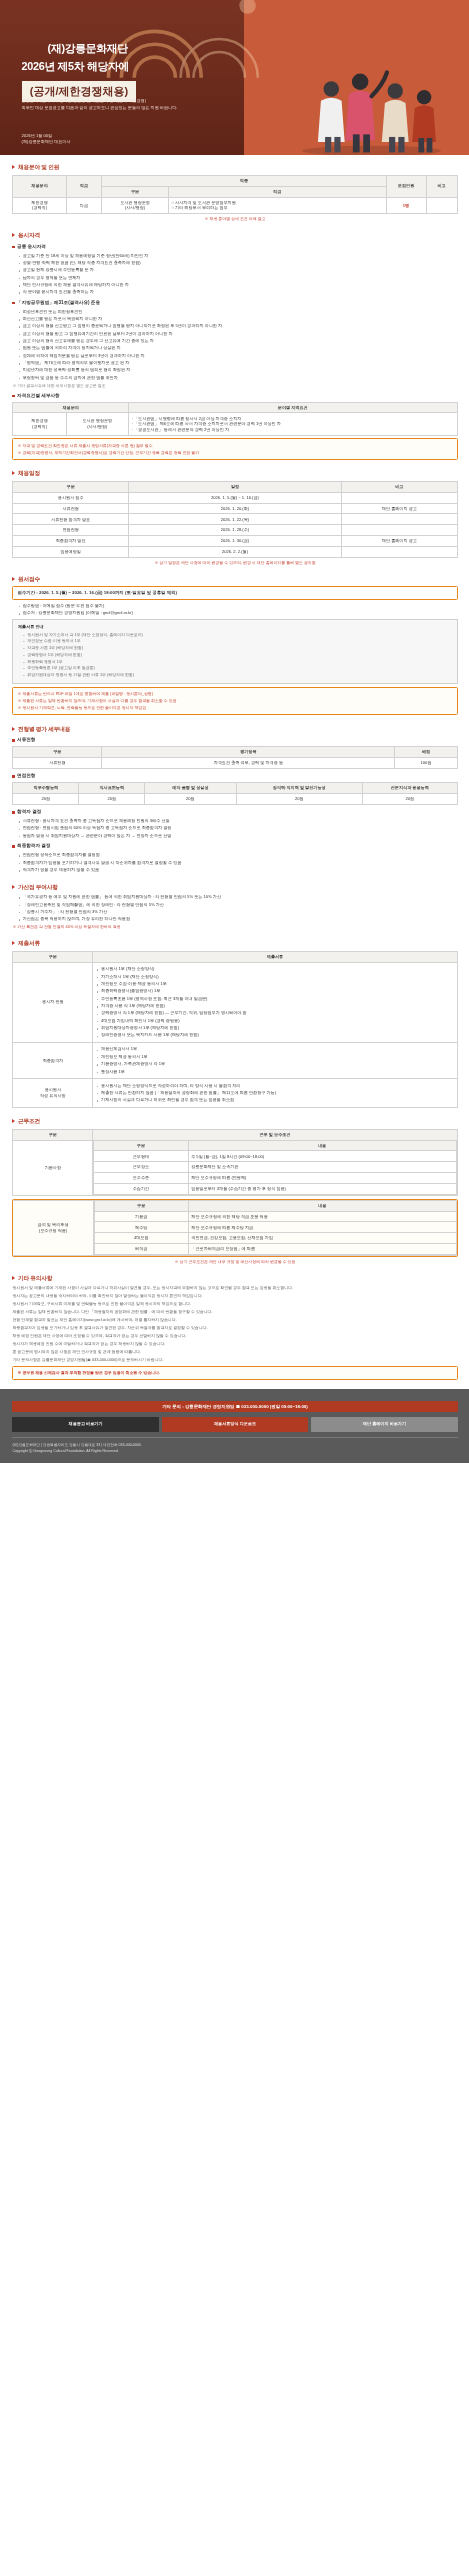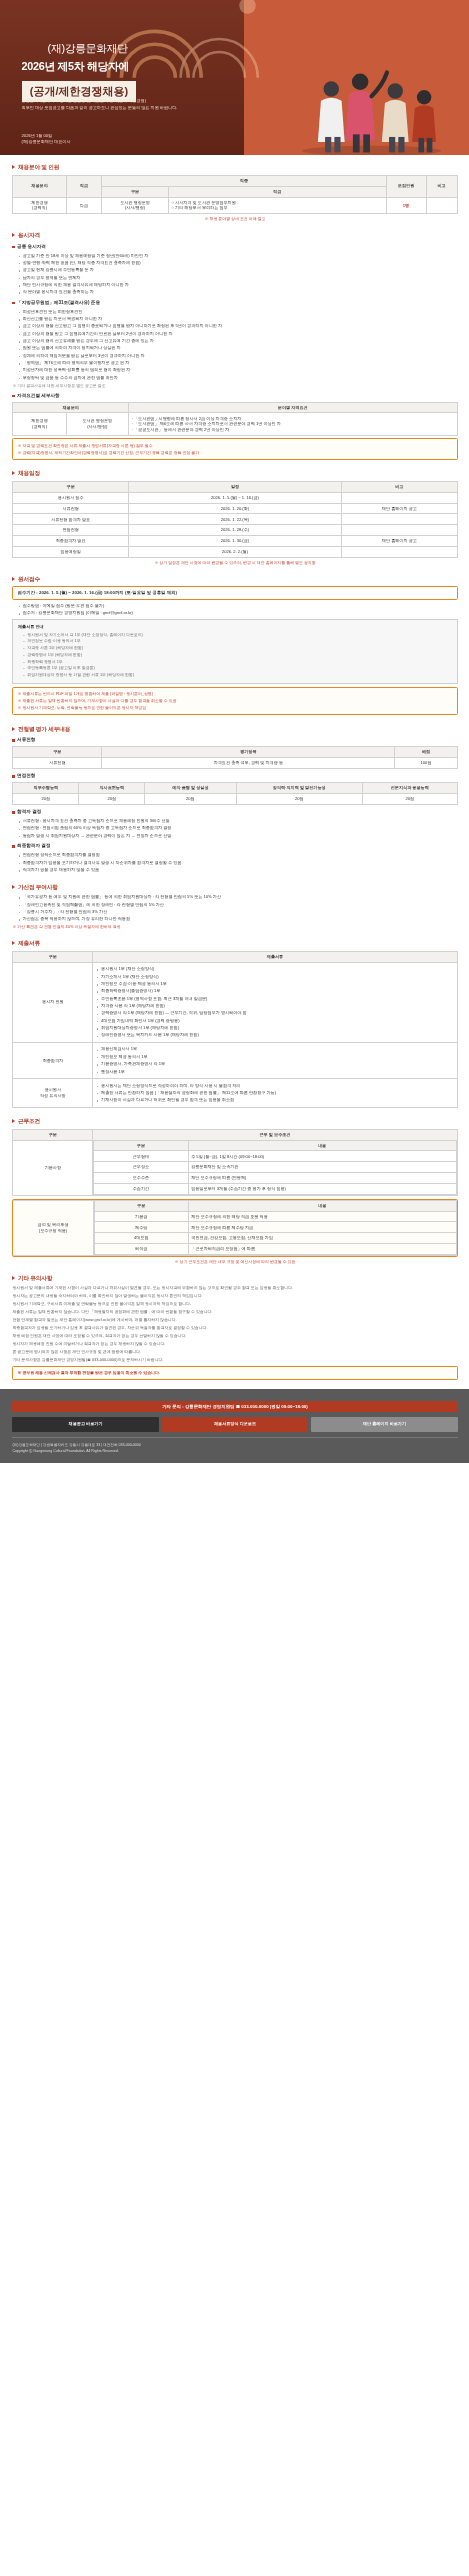--- a/index.html
+++ b/index.html
@@ -30,21 +30,21 @@
     background:#c75b3a;
   }
   .hero .arcs {
     position:absolute; left:93px; top:-15.5px; width:170px; height:103px;
     opacity:.55;
   }
   .hero .ttl {
     position:absolute; left:21.6px; top:40px; z-index:5;
     color:#fff;
   }
-  .hero .ttl .l1 { font-size:10.8px; font-weight:normal; letter-spacing:-0.3px;padding-left:26px; }
+  .hero .ttl .l1 { font-size:10.8px; font-weight:bold; letter-spacing:-0.3px;padding-left:26px; }
   .hero .ttl .l2 { font-size:10.8px; font-weight:bold; letter-spacing:-0.3px; margin-top:2.1px;}
   .hero .ttl .l3 {
     display:inline-block; margin-top:6.2px;
     background:#f5f0e6; color:#6b2c1f; font-weight:bold;
     font-size:11px; padding:2.6px 8.2px; border-radius:0;
   }
   .hero .sub {
     position:absolute; left:21.6px; top:98px; z-index:5;
     color:#f2ded4; font-size:4.1px; line-height:1.6;
   }

